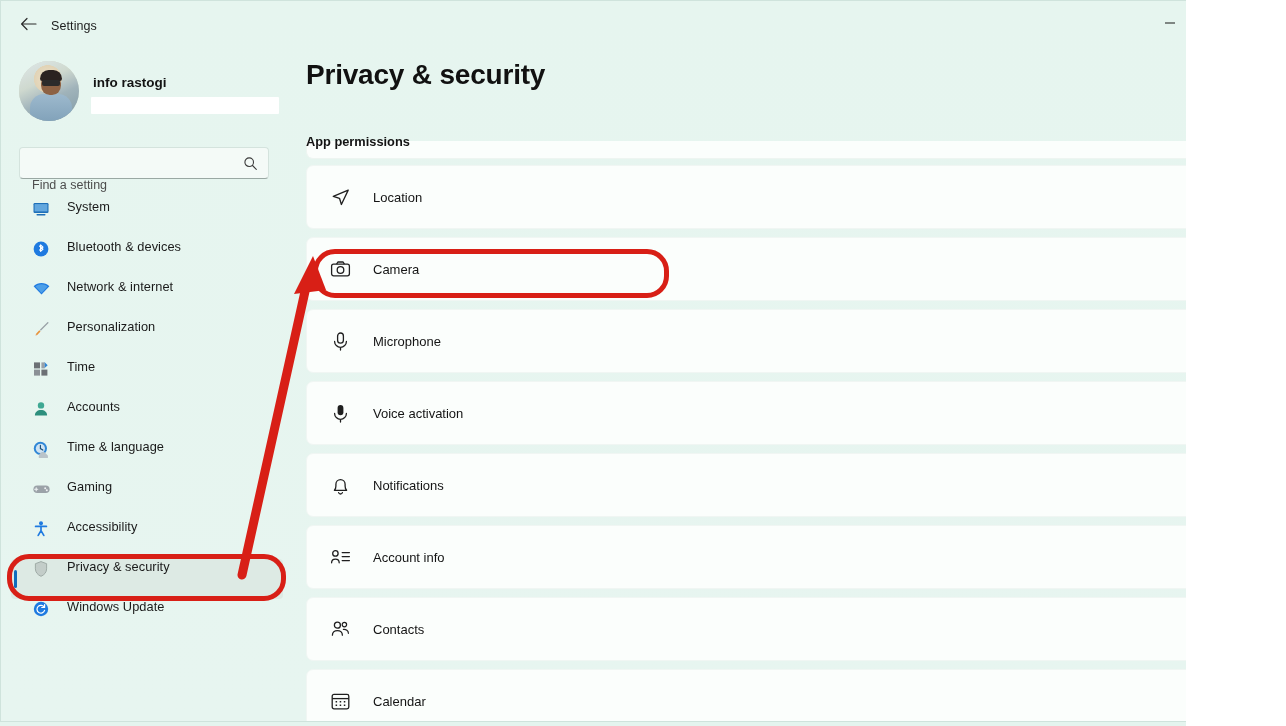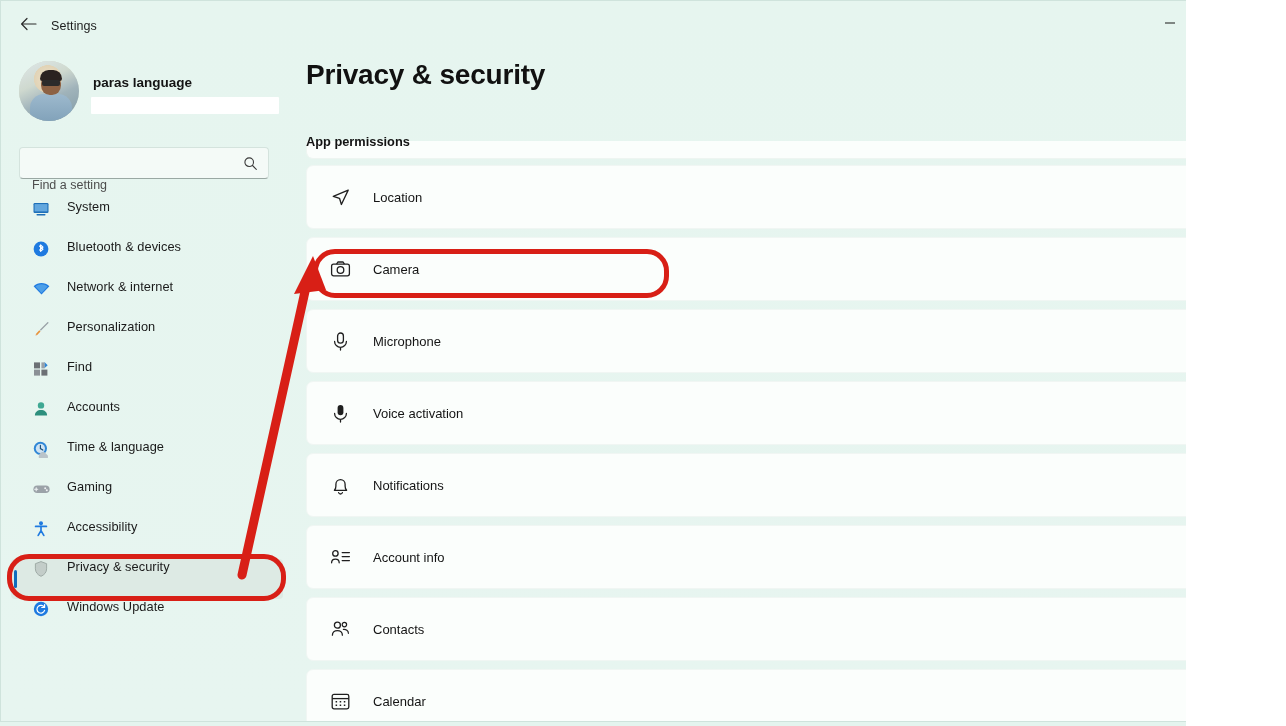--- a/index.html
+++ b/index.html
@@ -287,21 +287,21 @@
     <div class="sidebar">
 
       <div class="acct">
         <div class="avatar">
           <div class="photo"></div>
           <div class="body"></div>
           <div class="head"></div>
           <div class="hair"></div>
           <div class="shades"></div>
         </div>
-        <div class="acct-name">paras language</div>
+        <div class="acct-name">info rastogi</div>
         <div class="acct-mail-redact"></div>
       </div>
 
       <div class="search-wrap">
         <input class="search-input" type="text" placeholder="Find a setting" style="">
         <span class="search-icon">
           <svg width="15" height="15" viewBox="0 0 15 15" fill="none">
             <circle cx="6.2" cy="6.2" r="4.3" stroke="#3a3a3a" stroke-width="1.1"></circle>
             <path d="M9.5 9.5L13.3 13.3" stroke="#3a3a3a" stroke-width="1.1" stroke-linecap="round"></path>
           </svg>
@@ -355,21 +355,21 @@
         <div class="nav-item">
           <span class="nav-ico">
             <svg width="18" height="18" viewBox="0 0 18 18">
               <rect x="2" y="2.4" width="6" height="6" fill="#6c7075"></rect>
               <rect x="2" y="9.6" width="6" height="6" fill="#8b9096"></rect>
               <rect x="9.4" y="9.6" width="6" height="6" fill="#6c7075"></rect>
               <path d="M12.4 2.1l3.3 3.1-3.3 3.1V2.1Z" fill="#2f86d6"></path>
               <rect x="9.4" y="2.4" width="3.2" height="6" fill="#9aa0a6"></rect>
             </svg>
           </span>
-          <span class="nav-label">Find</span>
+          <span class="nav-label">Time</span>
         </div>
 
         <div class="nav-item">
           <span class="nav-ico">
             <svg width="18" height="18" viewBox="0 0 18 18">
               <circle cx="9" cy="5.4" r="3.2" fill="#3fa893"></circle>
               <path d="M2.9 15.4c0-3.4 2.7-5.4 6.1-5.4s6.1 2 6.1 5.4H2.9Z" fill="#2d8f7d"></path>
             </svg>
           </span>
           <span class="nav-label">Accounts</span>

